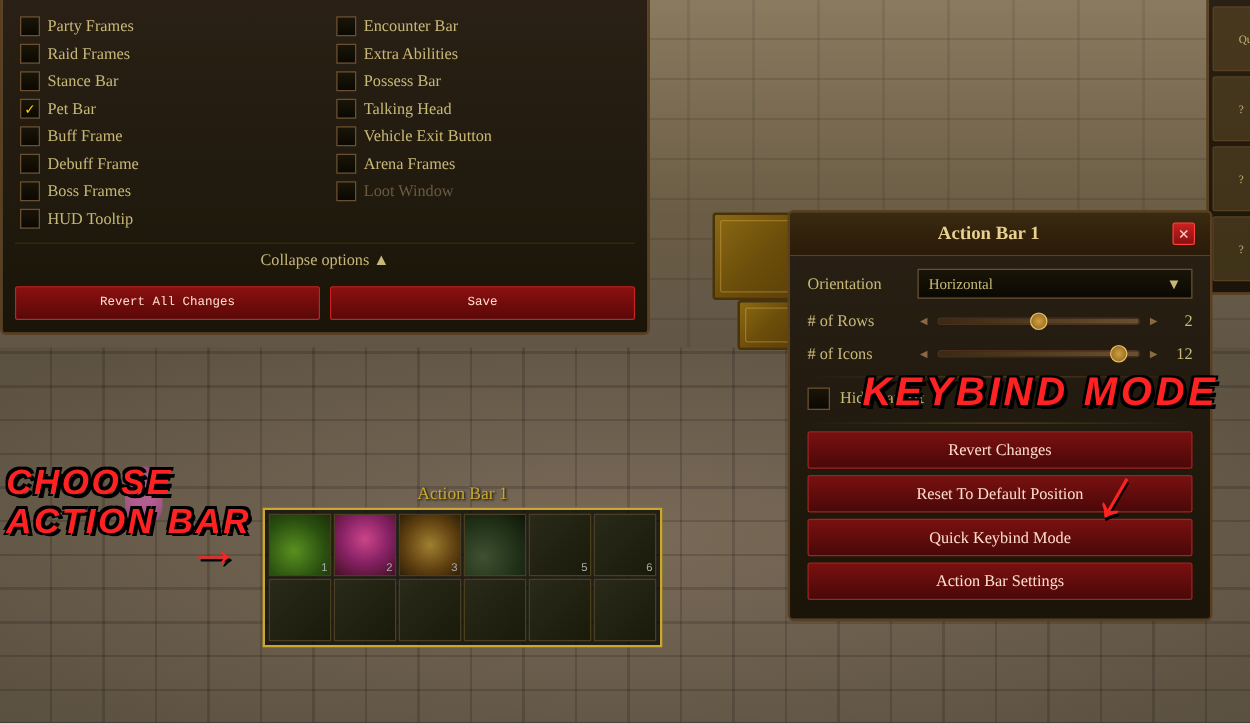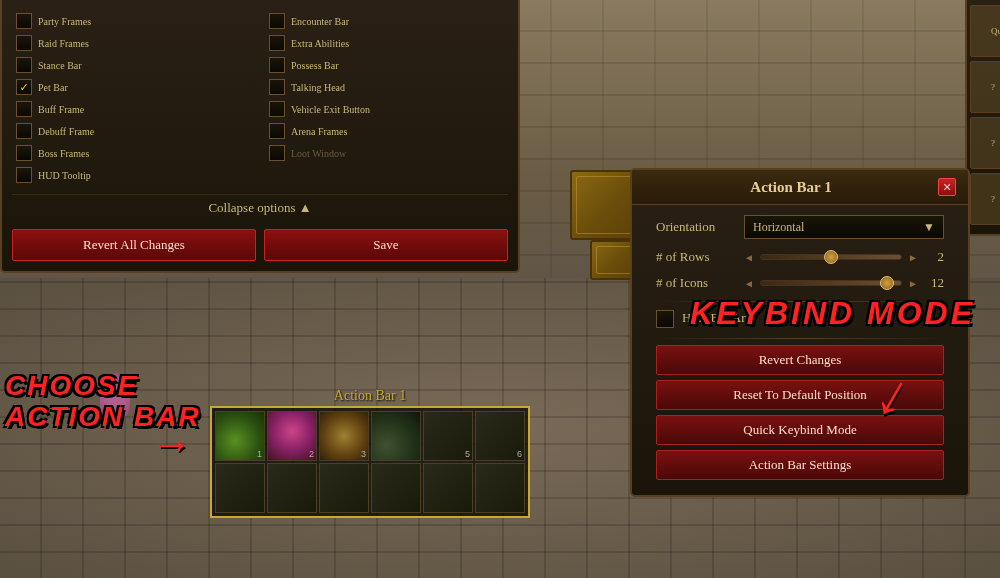--- a/index.html
+++ b/index.html
@@ -115,21 +115,21 @@
       font-size: 11px;
       color: #ffcc44;
     }
 
     .cb-box.checked {
       color: #ffcc00;
     }
 
     .cb-label {
       color: #c8b878;
-      font-size: 10px;
+      font-size: 13px;
       white-space: nowrap;
     }
 
     .cb-label.dimmed {
       color: #6a5a40;
     }
 
     .collapse-options {
       text-align: center;
       color: #c8b878;
@@ -144,22 +144,22 @@
       gap: 8px;
       margin-top: 8px;
     }
 
     .panel-btn {
       flex: 1;
       padding: 7px 10px;
       background: linear-gradient(180deg, #8B1010 0%, #5a0808 100%);
       border: 1px solid #cc2020;
       color: #ffddcc;
-      font-family: Liberation Serif, serif;
-      font-size: 13px;
+      font-family: Liberation Mono, monospace;
+      font-size: 10px;
       cursor: pointer;
       border-radius: 2px;
       text-align: center;
     }
 
     
     .action-bar-panel {
       position: absolute;
       top: 168px;
       right: 30px;
@@ -195,21 +195,21 @@
       color: #ffcccc;
       font-size: 11px;
       display: flex;
       align-items: center;
       justify-content: center;
       cursor: pointer;
       border-radius: 2px;
     }
 
     .panel-content {
-      padding: 10px 24px;
+      padding: 10px 14px;
     }
 
     .setting-row {
       display: flex;
       align-items: center;
       margin-bottom: 10px;
       gap: 8px;
     }
 
     .setting-label {

